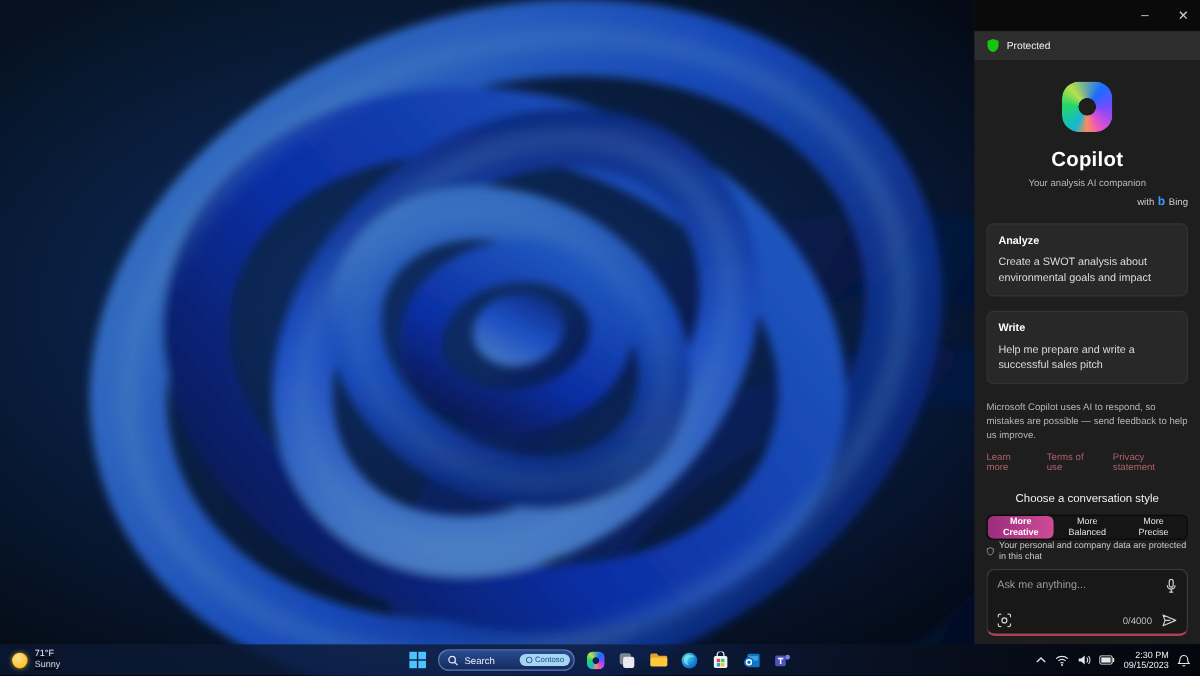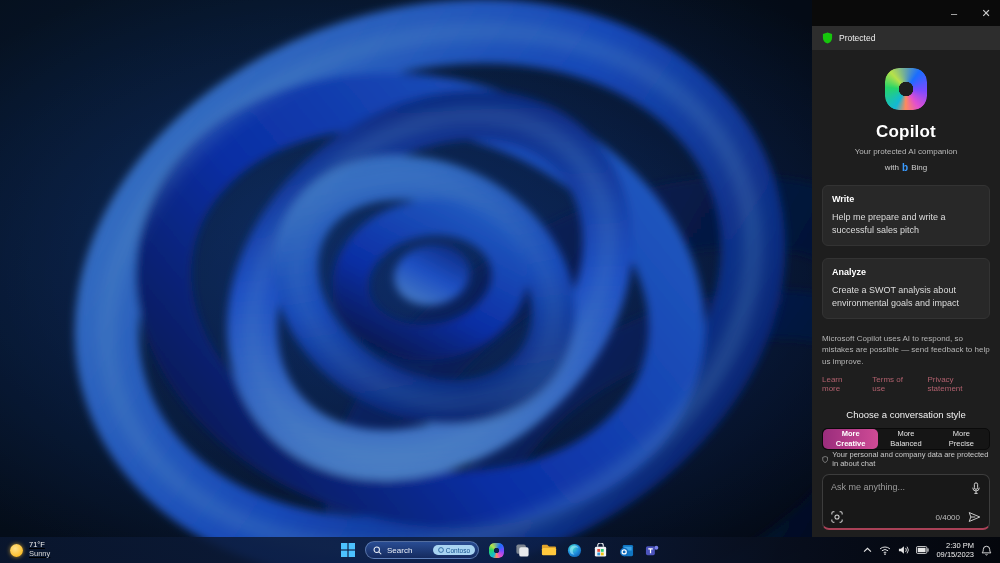--- a/index.html
+++ b/index.html
@@ -39,21 +39,21 @@
 
   .hero { text-align:center; margin-top:18px; }
   .copilot-logo { width:42px; height:42px; display:inline-block;
     border-radius:14px;
     background:conic-gradient(from 210deg, #12b8d5, #27d568 18%, #b7e14a 30%, #1a6dff 52%, #7a4bff 68%, #e14fd0 82%, #ff8a5c 92%, #12b8d5 100%);
     -webkit-mask:radial-gradient(circle at 50% 50%, transparent 0 7px, #000 7.5px);
             mask:radial-gradient(circle at 50% 50%, transparent 0 7px, #000 7.5px);
   }
   .hero h1 { font-size:17px; font-weight:bold; letter-spacing:.2px; margin-top:8px; color:#ffffff; }
   .hero .sub { font-size:8px; color:#b9b9b9; margin-top:5px; }
-  .hero .with { font-size:8px; color:#cdcdcd; margin-top:6px; display:flex; align-items:center; justify-content:center; gap:3px; }
+  .hero .with { font-size:8px; color:#cdcdcd; margin-top:6px; display:flex; align-items:center; justify-content:flex-end; gap:3px; }
   .bing-b { color:#3a9bff; font-weight:bold; font-size:10px; }
 
   .card {
     background:#282828; border:1px solid #333; border-radius:6px;
     padding:8px 9px; margin-top:12px; cursor:pointer;
   }
   .card .cat { font-size:9px; font-weight:bold; color:#ffffff; }
   .card .txt { font-size:9px; color:#dcdcdc; line-height:1.45; margin-top:7px; }
 
   .disclaimer { font-size:8px; color:#b5b5b5; line-height:1.4; margin-top:14px; }
@@ -209,36 +209,36 @@
       <path d="M6 0.5 L11 2.2 V6.2 C11 9.4 8.9 11.6 6 12.5 C3.1 11.6 1 9.4 1 6.2 V2.2 Z" fill="#16c60c"></path>
     </svg>
     <span class="lbl">Protected</span>
   </div>
 
   <div class="panel-body">
 
     <div class="hero">
       <span class="copilot-logo"></span>
       <h1>Copilot</h1>
-      <div class="sub">Your protected AI companion</div>
+      <div class="sub">Your analysis AI companion</div>
       <div class="with">
         <span>with</span>
         <span class="bing-b">b</span>
         <span>Bing</span>
       </div>
     </div>
 
     <div class="card">
+      <div class="cat">Analyze</div>
+      <div class="txt">Create a SWOT analysis about environmental goals and impact</div>
+    </div>
+
+    <div class="card">
       <div class="cat">Write</div>
       <div class="txt">Help me prepare and write a successful sales pitch</div>
-    </div>
-
-    <div class="card">
-      <div class="cat">Analyze</div>
-      <div class="txt">Create a SWOT analysis about environmental goals and impact</div>
     </div>
 
     <div class="disclaimer">Microsoft Copilot uses AI to respond, so mistakes are possible — send feedback to help us improve.</div>
 
     <div class="links">
       <a>Learn more</a>
       <a>Terms of use</a>
       <a>Privacy statement</a>
     </div>
 
@@ -256,21 +256,21 @@
       <div class="style-opt">
         <span>More</span>
         <span>Precise</span>
       </div>
     </div>
 
     <div class="privacy-note">
       <svg width="8" height="9" viewBox="0 0 12 13">
         <path d="M6 0.8 L10.6 2.4 V6.2 C10.6 9.2 8.7 11.3 6 12.2 C3.3 11.3 1.4 9.2 1.4 6.2 V2.4 Z" fill="none" stroke="#c9c9c9" stroke-width="1"></path>
       </svg>
-      <span>Your personal and company data are protected in about chat</span>
+      <span>Your personal and company data are protected in this chat</span>
     </div>
 
     <div class="composer">
       <div class="row1">
         <input type="text" placeholder="Ask me anything..." style="">
         <span class="icon-btn">
           <svg width="10" height="13" viewBox="0 0 12 16">
             <rect x="4" y="1" width="4" height="8" rx="2" fill="none" stroke="#d6d6d6" stroke-width="1.2"></rect>
             <path d="M2 7 a4 4 0 0 0 8 0 M6 11 V14 M4 14 H8" fill="none" stroke="#d6d6d6" stroke-width="1.2"></path>
           </svg>

